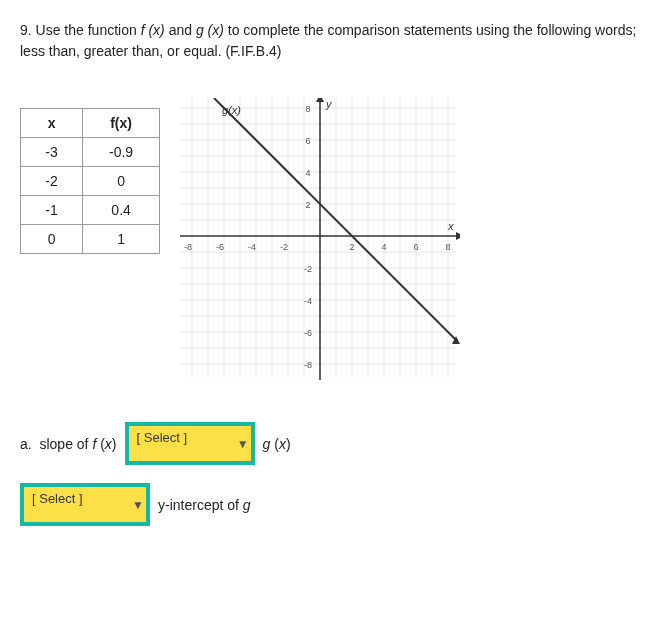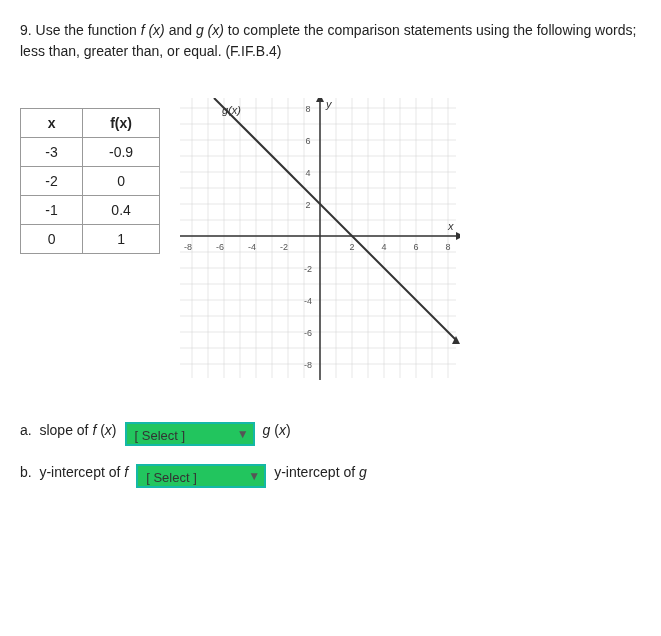--- a/index.html
+++ b/index.html
@@ -49,38 +49,39 @@
     svg.graph {
       width: 280px;
       height: 300px;
     }
     
     .comparison-area {
       margin-top: 10px;
     }
     .comparison-row {
       display: flex;
+      align-items: center;
       gap: 8px;
       margin-bottom: 18px;
     }
     .comparison-label {
       font-size: 14px;
       white-space: nowrap;
     }
     .select-wrapper {
       position: relative;
       display: inline-flex;
       align-items: center;
     }
     .select-wrapper select {
       appearance: none;
       -webkit-appearance: none;
-      border: 2px solid #14b8a6;
-      background: #22c55e;
-      padding: 4px 28px 1px 8px;
+      border: 4px solid #14b8a6;
+      background: #fde047;
+      padding: 4px 28px 16px 8px;
       font-size: 13px;
       color: #333;
       cursor: pointer;
       min-width: 130px;
     }
     .select-arrow {
       position: absolute;
       right: 6px;
       pointer-events: none;
       font-size: 12px;
@@ -225,21 +226,20 @@
         <option>less than</option>
         <option>greater than</option>
         <option>equal to</option>
       </select>
       <span class="select-arrow">▼</span>
     </div>
     <span class="comparison-right"><span class="math-italic">g</span> (<span class="math-italic">x</span>)</span>
   </div>
 
   <div class="comparison-row">
-    <span class="comparison-label">b.&nbsp; y-intercept of <span class="math-italic">f</span></span>
     <div class="select-wrapper">
       <select id="select-b">
         <option>[ Select ]</option>
         <option>less than</option>
         <option>greater than</option>
         <option>equal to</option>
       </select>
       <span class="select-arrow">▼</span>
     </div>
     <span class="comparison-right">y-intercept of <span class="math-italic">g</span></span>

